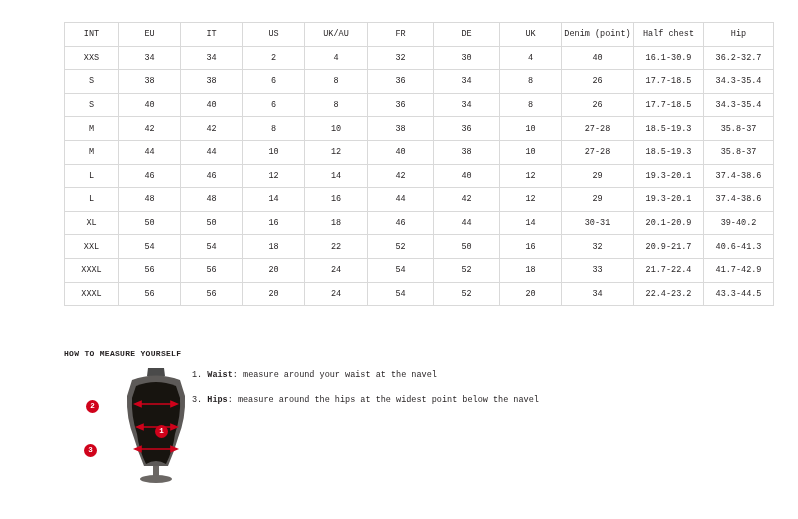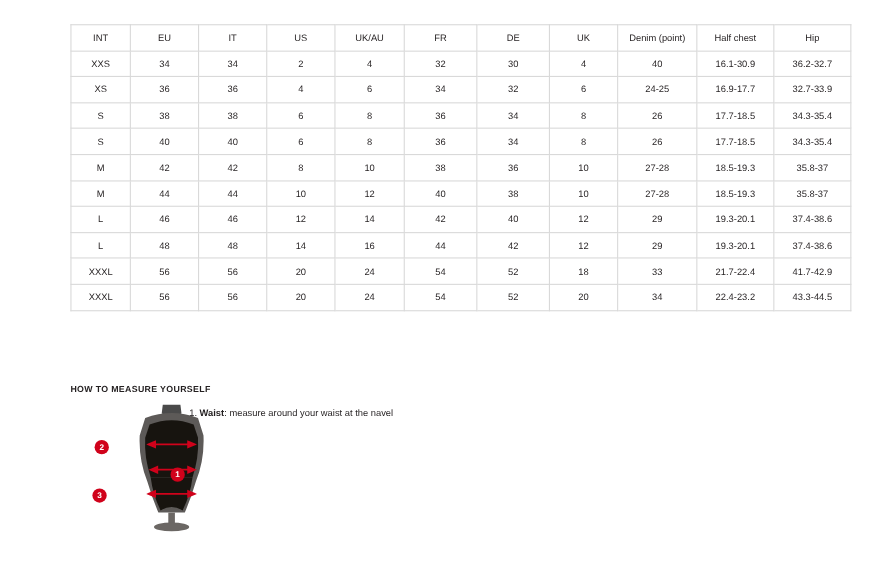--- a/index.html
+++ b/index.html
@@ -10,20 +10,21 @@
     height: 519px;
     background: #ffffff;
     font-family: "Liberation Sans", sans-serif;
     color: #231f20;
   }
   #page {
     position: relative;
     width: 798px;
     height: 505px;
     overflow: hidden;
+    font-family: Liberation Mono, monospace;
   }
 
   
   .table-wrap {
     position: absolute;
     left: 64px;
     top: 22px;
     width: 672px;
   }
   table.size-table {
@@ -69,21 +70,21 @@
   }
   .figure {
     position: absolute;
     left: 96px;
     top: 366px;
     width: 120px;
     height: 118px;
   }
   .instructions {
     position: absolute;
-    left: 172px;
+    left: 192px;
     top: 369px;
     width: 420px;
   }
   .instructions .line {
     font-size: 8.5px;
     line-height: 12px;
     color: #231f20;
     margin-bottom: 13px;
     white-space: nowrap;
   }
@@ -148,33 +149,20 @@
           <td>2</td>
           <td>4</td>
           <td>32</td>
           <td>30</td>
           <td>4</td>
           <td>40</td>
           <td>16.1-30.9</td>
           <td>36.2-32.7</td>
         </tr>
         <tr>
-          <td>XS</td>
-          <td>36</td>
-          <td>36</td>
-          <td>4</td>
-          <td>6</td>
-          <td>34</td>
-          <td>32</td>
-          <td>6</td>
-          <td>24-25</td>
-          <td>16.9-17.7</td>
-          <td>32.7-33.9</td>
-        </tr>
-        <tr>
           <td>S</td>
           <td>38</td>
           <td>38</td>
           <td>6</td>
           <td>8</td>
           <td>36</td>
           <td>34</td>
           <td>8</td>
           <td>26</td>
           <td>17.7-18.5</td>
@@ -239,20 +227,46 @@
           <td>14</td>
           <td>16</td>
           <td>44</td>
           <td>42</td>
           <td>12</td>
           <td>29</td>
           <td>19.3-20.1</td>
           <td>37.4-38.6</td>
         </tr>
         <tr>
+          <td>XL</td>
+          <td>50</td>
+          <td>50</td>
+          <td>16</td>
+          <td>18</td>
+          <td>46</td>
+          <td>44</td>
+          <td>14</td>
+          <td>30-31</td>
+          <td>20.1-20.9</td>
+          <td>39-40.2</td>
+        </tr>
+        <tr>
+          <td>XXL</td>
+          <td>54</td>
+          <td>54</td>
+          <td>18</td>
+          <td>22</td>
+          <td>52</td>
+          <td>50</td>
+          <td>16</td>
+          <td>32</td>
+          <td>20.9-21.7</td>
+          <td>40.6-41.3</td>
+        </tr>
+        <tr>
           <td>XXXL</td>
           <td>56</td>
           <td>56</td>
           <td>20</td>
           <td>24</td>
           <td>54</td>
           <td>52</td>
           <td>18</td>
           <td>33</td>
           <td>21.7-22.4</td>
@@ -313,15 +327,18 @@
   </div>
 
   <div class="badge b1">1</div>
   <div class="badge b2">2</div>
   <div class="badge b3">3</div>
 
   <div class="instructions">
     <div class="line">
       <span>1. </span><b>Waist</b><span>: measure around your waist at the navel</span>
     </div>
+    <div class="line">
+      <span>3. </span><b>Hips</b><span>: measure around the hips at the widest point below the navel</span>
+    </div>
   </div>
 
 </div>
 
 </body></html>

